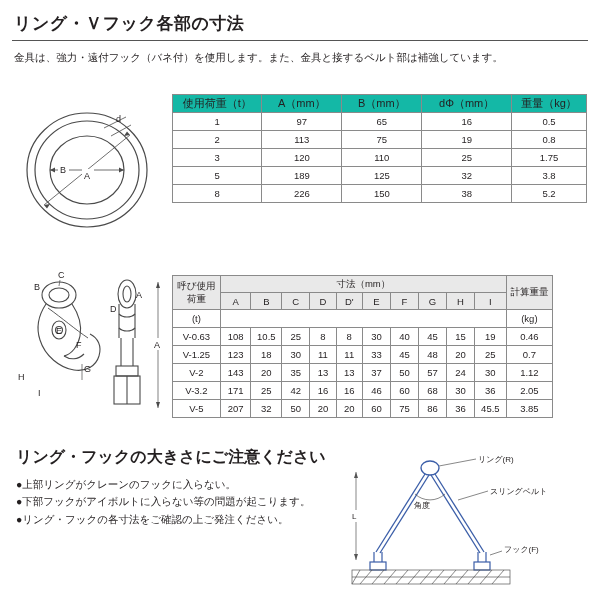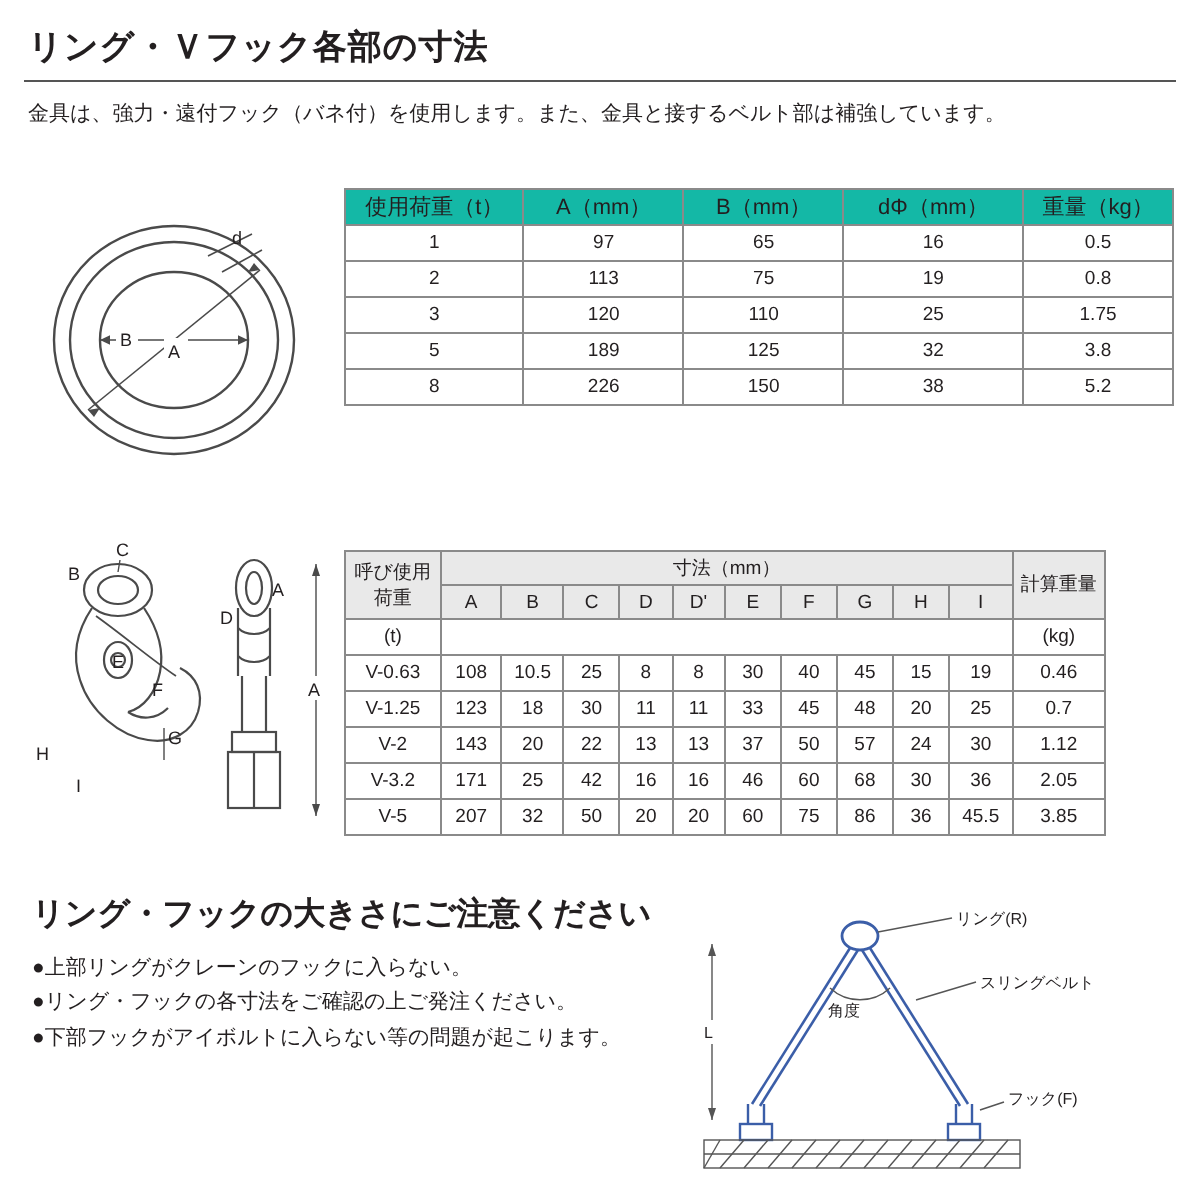--- a/index.html
+++ b/index.html
@@ -321,21 +321,21 @@
         <td>45</td>
         <td>48</td>
         <td>20</td>
         <td>25</td>
         <td>0.7</td>
       </tr>
       <tr>
         <td>V-2</td>
         <td>143</td>
         <td>20</td>
-        <td>22</td>
+        <td>35</td>
         <td>13</td>
         <td>13</td>
         <td>37</td>
         <td>50</td>
         <td>57</td>
         <td>24</td>
         <td>30</td>
         <td>1.12</td>
       </tr>
       <tr>
@@ -365,22 +365,22 @@
         <td>36</td>
         <td>45.5</td>
         <td>3.85</td>
       </tr>
     </tbody>
   </table>
 
   <div class="notice-title">リング・フックの大きさにご注意ください</div>
   <div class="notice-list">
     <div>●上部リングがクレーンのフックに入らない。</div>
+    <div>●下部フックがアイボルトに入らない等の問題が起こります。</div>
     <div>●リング・フックの各寸法をご確認の上ご発注ください。</div>
-    <div>●下部フックがアイボルトに入らない等の問題が起こります。</div>
   </div>
 
   <div class="sling-art">
     <svg width="272" height="145" viewBox="0 0 272 145">
 
       <ellipse cx="112" cy="20" rx="9" ry="7" fill="none" stroke="#3b5ea8" stroke-width="1.4"></ellipse>
       <text class="lbl-sm" x="160" y="14">リング(R)</text>
       <line x1="121" y1="18" x2="158" y2="11" stroke="#555" stroke-width="0.7"></line>
 
       <g stroke="#3b5ea8" stroke-width="1.3" fill="none">

